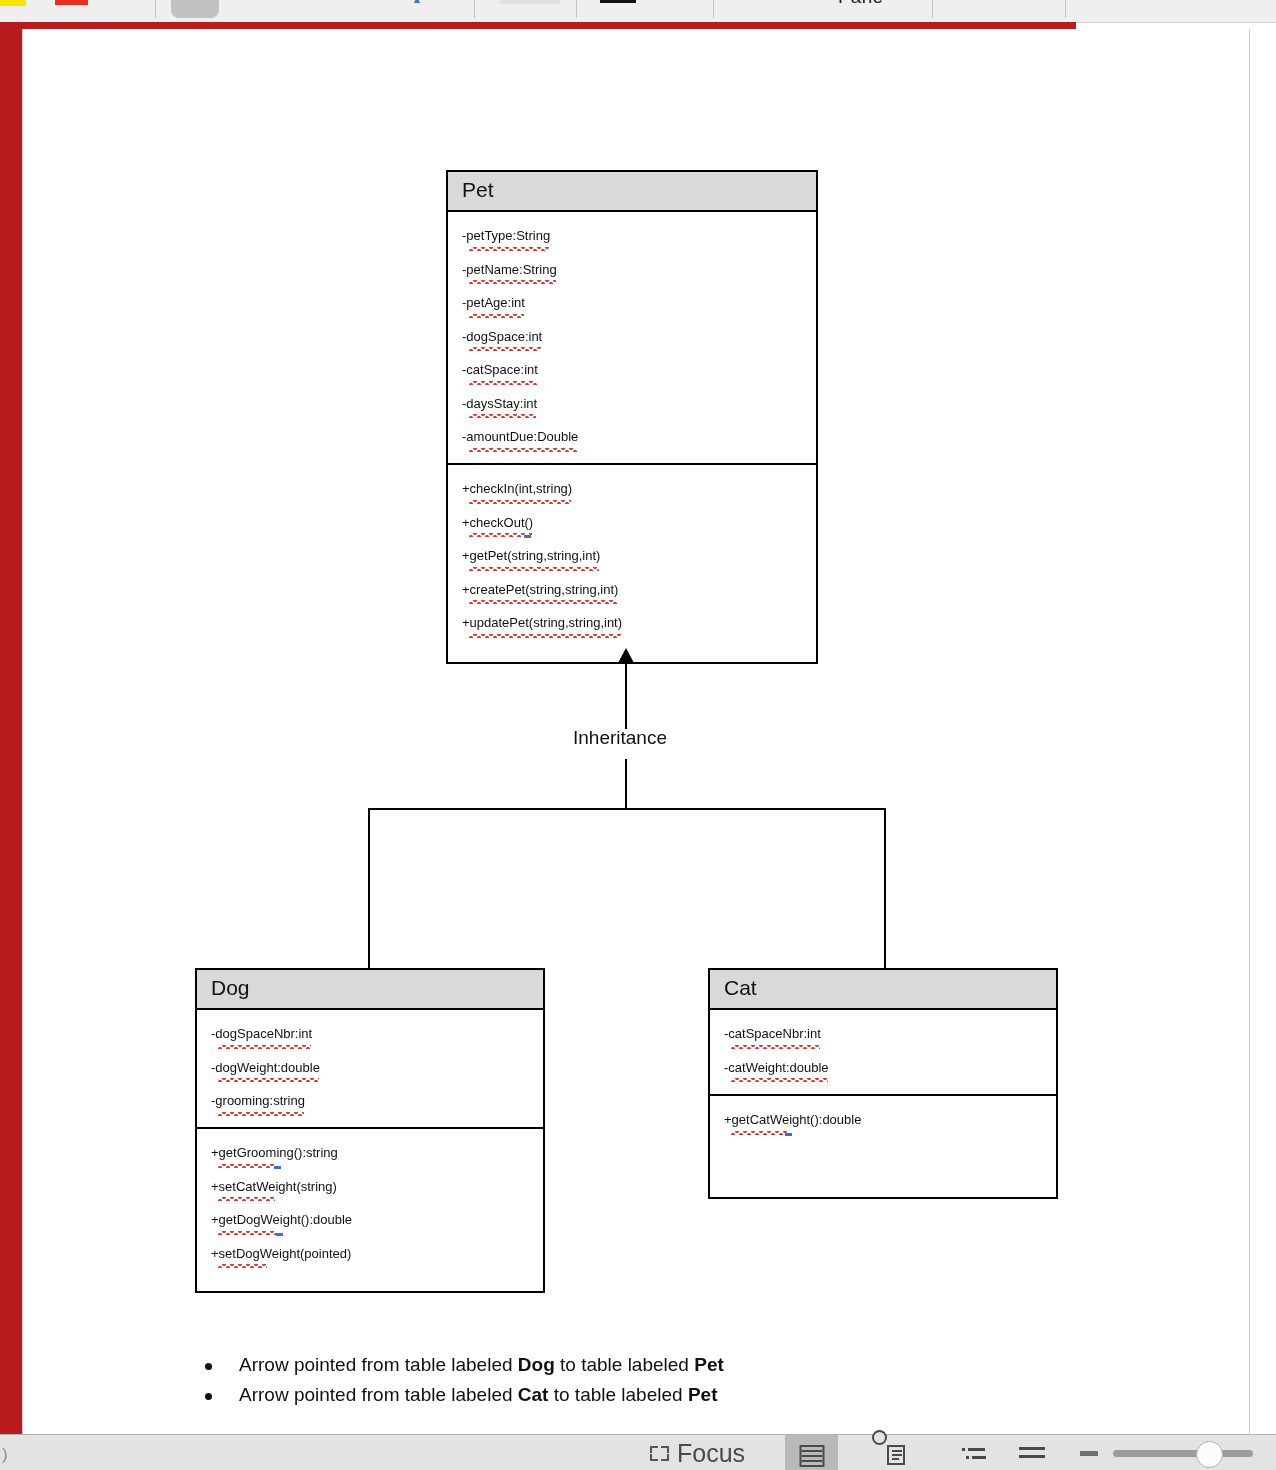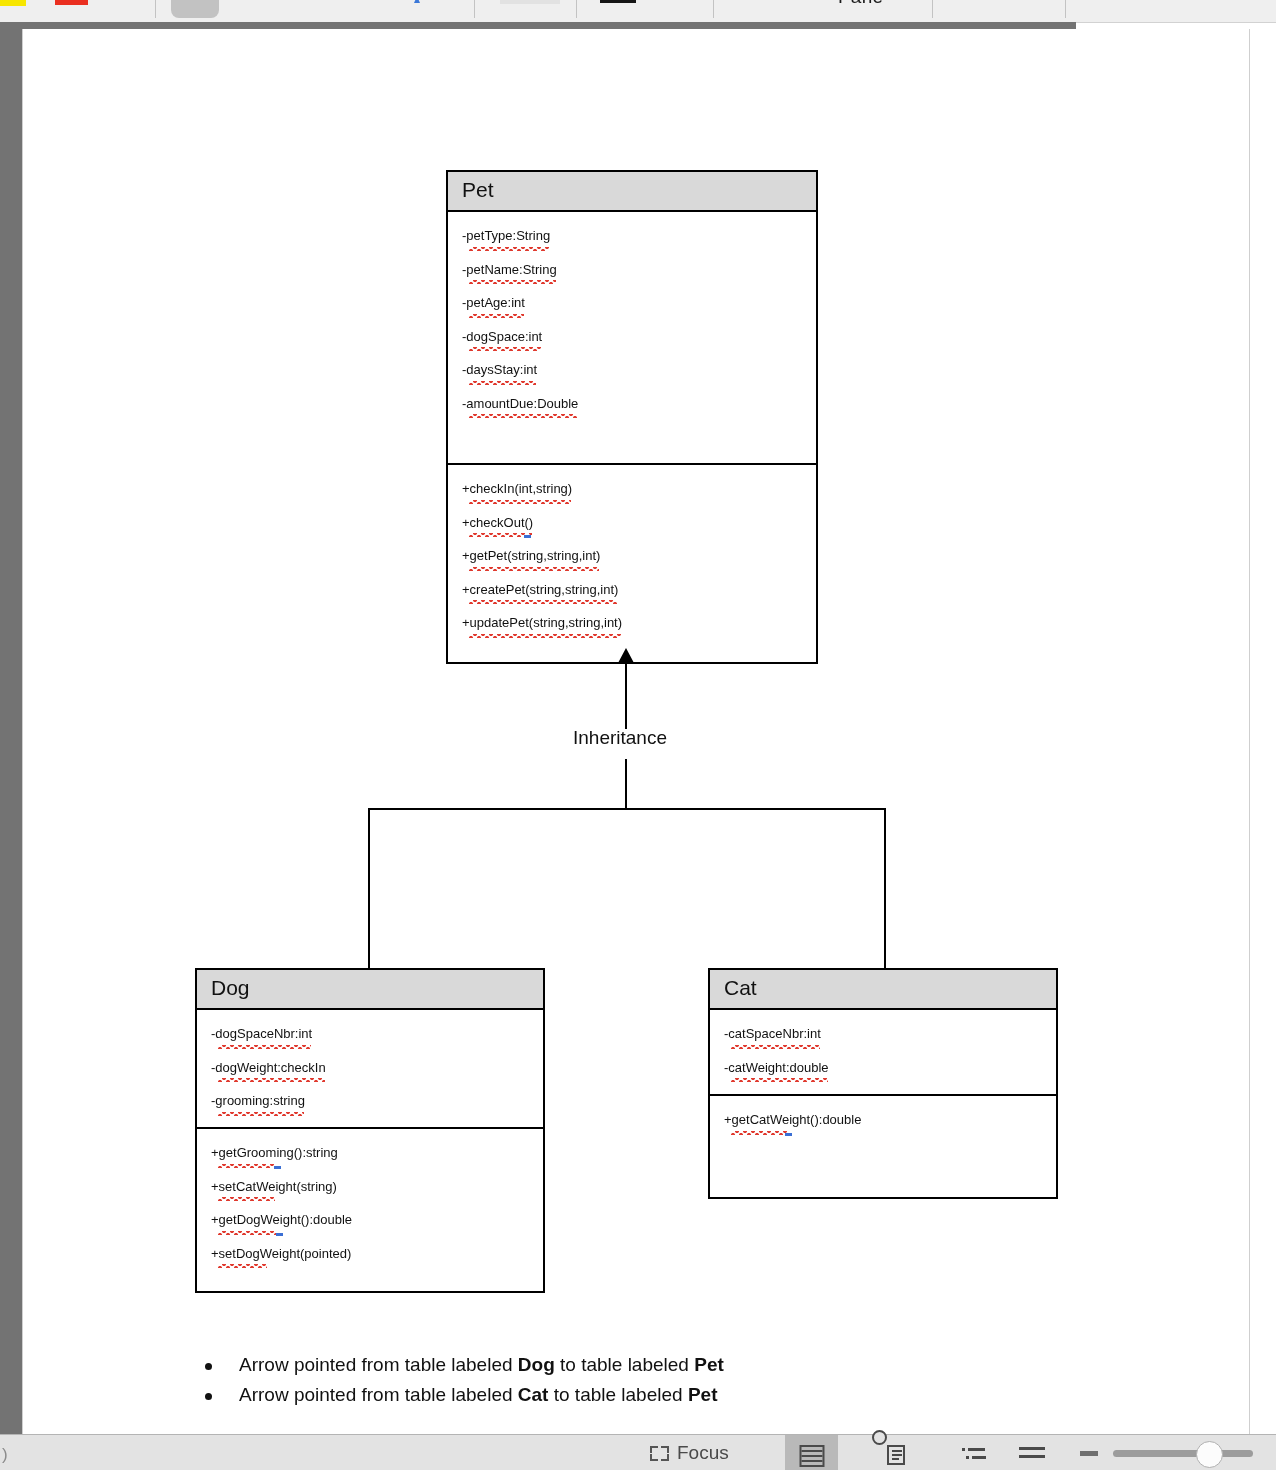--- a/index.html
+++ b/index.html
@@ -57,21 +57,21 @@
   .tb-pane {
     position: absolute; left: 838px; top: -14px;
     font-size: 19px; color: #1a1a1a; letter-spacing: .2px;
   }
 
   
   .page-area {
     position: absolute;
     left: 0; top: 22px;
     width: 1076px; height: 1412px;
-    background: #737373;
+    background: #b91c1c;
   }
   .page {
     position: absolute;
     left: 22px; top: 7px;
     width: 1228px; height: 1405px;
     background: #ffffff;
     border-left: 1px solid #cfcfcf;
     border-right: 1px solid #cfcfcf;
     box-sizing: border-box;
   }
@@ -178,21 +178,21 @@
   .sb-focus-icon {
     position: relative; width: 19px; height: 15px;
   }
   .sb-focus-icon i {
     position: absolute; width: 6px; height: 5px; border: 2px solid #555;
   }
   .sb-focus-icon i.tl { left: 0; top: 0; border-right: none; border-bottom: none; }
   .sb-focus-icon i.tr { right: 0; top: 0; border-left: none; border-bottom: none; }
   .sb-focus-icon i.bl { left: 0; bottom: 0; border-right: none; border-top: none; }
   .sb-focus-icon i.br { right: 0; bottom: 0; border-left: none; border-top: none; }
-  .sb-focus-label { font-size: 19px; color: #4a4a4a; }
+  .sb-focus-label { font-size: 25px; color: #4a4a4a; }
   .sb-viewbtn {
     position: absolute; top: 0; height: 36px; width: 53px;
   }
   .sb-viewbtn.active { background: #b9b9b9; }
   .viewicon { position: absolute; left: 50%; top: 10px; transform: translateX(-50%); }
   .ic-print {
     width: 25px; height: 22px; border: 2px solid #4a4a4a; box-sizing: border-box;
     background:
       linear-gradient(#4a4a4a,#4a4a4a) 0 3px/100% 2px no-repeat,
       linear-gradient(#4a4a4a,#4a4a4a) 0 8px/100% 2px no-repeat,
@@ -264,20 +264,21 @@
   <div class="page">
     <div class="canvas">
 
       <div class="uml-box" style="left:423px; top:141px; width:372px; height:494px;">
         <div class="uml-header" style="height:40px;">Pet</div>
         <div class="uml-section" style="height:251px;">
           <span class="uml-rowline"><span class="uml-row"><span>-petType:String</span><span class="sp"></span></span></span>
           <span class="uml-rowline"><span class="uml-row"><span>-petName:String</span><span class="sp"></span></span></span>
           <span class="uml-rowline"><span class="uml-row"><span>-petAge:int</span><span class="sp"></span></span></span>
           <span class="uml-rowline"><span class="uml-row"><span>-dogSpace:int</span><span class="sp"></span></span></span>
+          <span class="uml-rowline"><span class="uml-row"><span>-catSpace:int</span><span class="sp"></span></span></span>
           <span class="uml-rowline"><span class="uml-row"><span>-daysStay:int</span><span class="sp"></span></span></span>
           <span class="uml-rowline"><span class="uml-row"><span>-amountDue:Double</span><span class="sp"></span></span></span>
         </div>
         <div class="uml-section divided">
           <span class="uml-rowline"><span class="uml-row"><span>+checkIn(int,string)</span><span class="sp"></span></span></span>
           <span class="uml-rowline"><span class="uml-row"><span>+checkOut()</span><span class="sp"></span><span class="gr" style="right:2px;"></span></span></span>
           <span class="uml-rowline"><span class="uml-row"><span>+getPet(string,string,int)</span><span class="sp"></span></span></span>
           <span class="uml-rowline"><span class="uml-row"><span>+createPet(string,string,int)</span><span class="sp"></span></span></span>
           <span class="uml-rowline"><span class="uml-row"><span>+updatePet(string,string,int)</span><span class="sp"></span></span></span>
         </div>
@@ -288,21 +289,21 @@
       <div class="inherit-label" style="left:550px; top:698px;">Inheritance</div>
       <div class="ln vline" style="left:602px; top:730px; height:49px;"></div>
       <div class="ln hline" style="left:345px; top:779px; width:518px;"></div>
       <div class="ln vline" style="left:345px; top:779px; height:160px;"></div>
       <div class="ln vline" style="left:861px; top:779px; height:160px;"></div>
 
       <div class="uml-box" style="left:172px; top:939px; width:350px; height:325px;">
         <div class="uml-header" style="height:40px;">Dog</div>
         <div class="uml-section" style="height:117px;">
           <span class="uml-rowline"><span class="uml-row"><span>-dogSpaceNbr:int</span><span class="sp"></span></span></span>
-          <span class="uml-rowline"><span class="uml-row"><span>-dogWeight:checkIn</span><span class="sp"></span></span></span>
+          <span class="uml-rowline"><span class="uml-row"><span>-dogWeight:double</span><span class="sp"></span></span></span>
           <span class="uml-rowline"><span class="uml-row"><span>-grooming:string</span><span class="sp"></span></span></span>
         </div>
         <div class="uml-section divided">
           <span class="uml-rowline"><span class="uml-row"><span>+getGrooming():string</span><span class="sp" style="right:62px;"></span><span class="gr" style="right:57px;"></span></span></span>
           <span class="uml-rowline"><span class="uml-row"><span>+setCatWeight(string)</span><span class="sp" style="right:62px;"></span></span></span>
           <span class="uml-rowline"><span class="uml-row"><span>+getDogWeight():double</span><span class="sp" style="right:74px;"></span><span class="gr" style="right:69px;"></span></span></span>
           <span class="uml-rowline"><span class="uml-row"><span>+setDogWeight(pointed)</span><span class="sp" style="right:84px;"></span></span></span>
         </div>
       </div>
 

